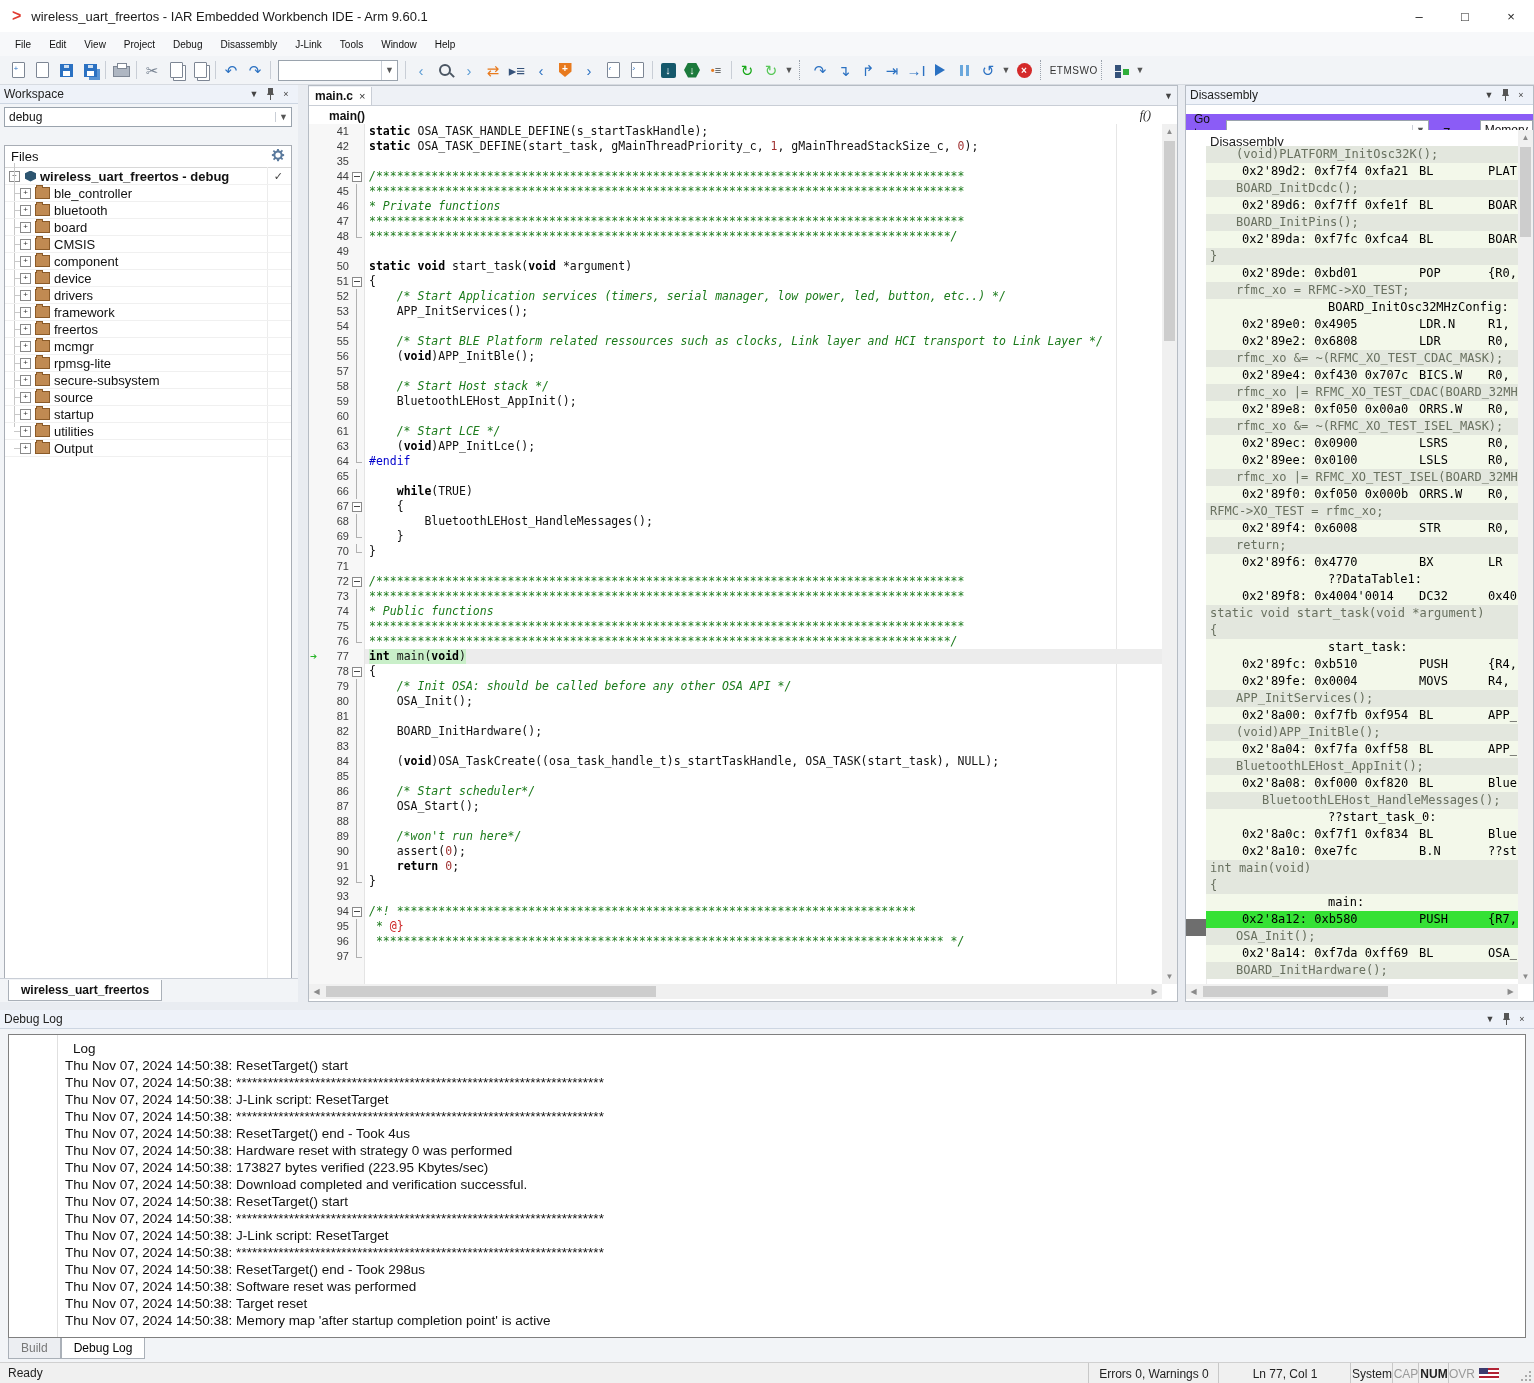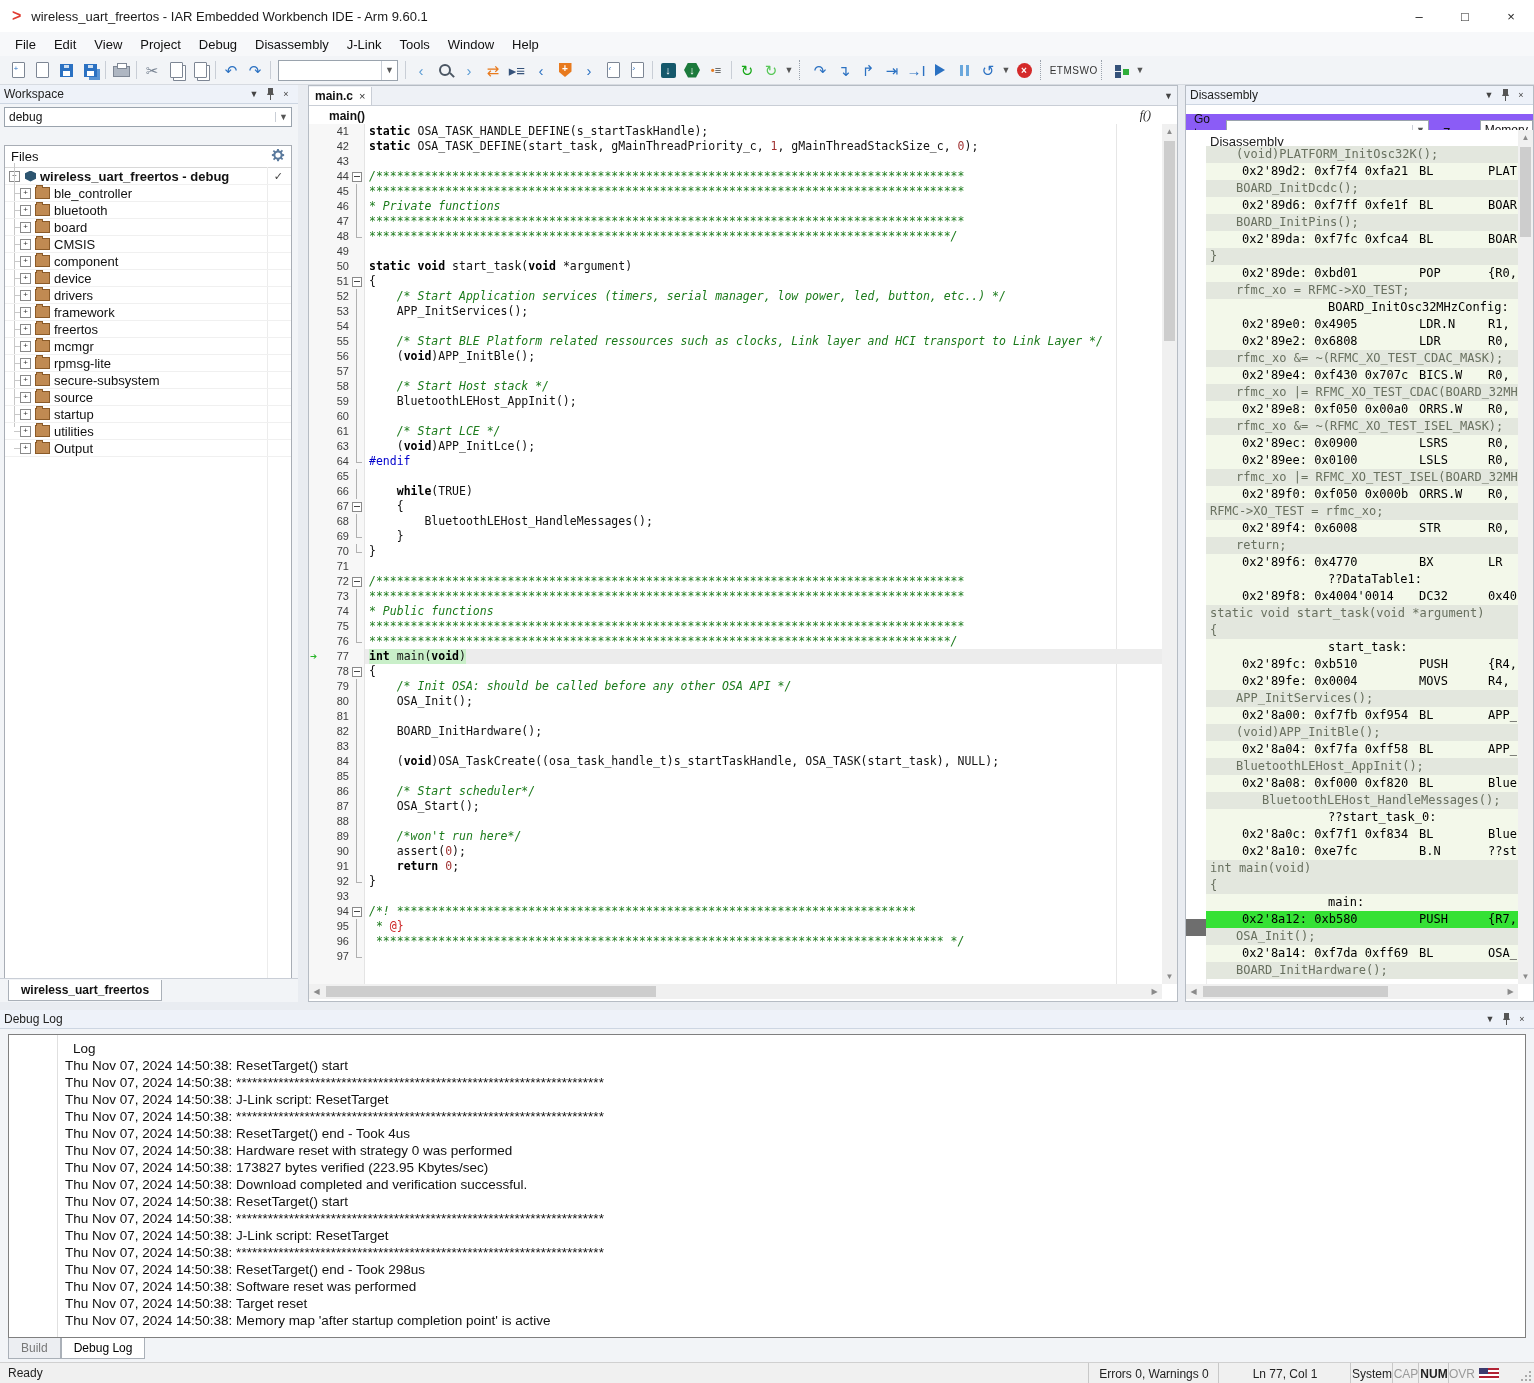--- a/index.html
+++ b/index.html
@@ -7,21 +7,21 @@
        font-family:"Liberation Sans",sans-serif;font-size:13px;color:#111;
        outline:1px solid #9aa2ac;}
   
   #titlebar{position:absolute;left:0;top:0;width:1534px;height:32px;background:#fff;display:flex;align-items:center;}
   #logo{color:#e03c31;font-weight:bold;font-size:16px;margin:0 10px 0 12px;}
   #title-text{font-size:13px;color:#1a1a1a;}
   #winbtns{position:absolute;right:0;top:0;height:32px;display:flex;}
   .winbtn{width:46px;height:32px;display:flex;align-items:center;justify-content:center;font-size:13px;color:#222;}
   
   #menubar{position:absolute;left:0;top:32px;width:1534px;height:24px;background:#f7f8fa;display:flex;align-items:center;padding-left:6px;box-sizing:border-box;}
-  .mi{padding:3px 9px;font-size:13px;color:#111;}
+  .mi{padding:3px 9px;font-size:10px;color:#111;}
   
   #toolbar{position:absolute;left:0;top:56px;width:1534px;height:29px;background:#f2f4f7;border-bottom:1px solid #d7dbe1;display:flex;align-items:center;padding-left:6px;box-sizing:border-box;}
   .tbtn{width:24px;height:24px;display:flex;align-items:center;justify-content:center;position:relative;}
   .tsep{width:1px;height:18px;background:#c9ced6;margin:0 3px;}
   .thandle{width:4px;height:20px;border-left:1px dotted #9aa2ac;margin:0 4px;}
   .tg{font-size:15px;line-height:1;}
   .tcombo{width:118px;height:19px;background:#fff;border:1px solid #9aa3ad;display:flex;margin:0 4px;}
   .tcombo .cval{flex:1;}
   .carr{width:15px;display:flex;align-items:center;justify-content:center;color:#555;font-size:9px;border-left:1px solid #c9ced6;}
   .tlabel{font-size:10px;color:#333;padding:3px 4px;letter-spacing:.5px;}
@@ -457,21 +457,21 @@
       <div id="ed-crumb">
         <span>main()</span>
         <span id="fn-ic">f()</span>
       </div>
       <div id="code">
         <div id="gutter-bg"></div>
         <div id="margin-line"></div>
         <div id="code-lines">
             <div class="cl"><span class="no">41</span><span class="txt"><span class="kw">static</span><span> OSA_TASK_HANDLE_DEFINE(s_startTaskHandle);</span></span></div>
             <div class="cl"><span class="no">42</span><span class="txt"><span class="kw">static</span><span> OSA_TASK_DEFINE(start_task, gMainThreadPriority_c, </span><span class="numlit">1</span><span>, gMainThreadStackSize_c, </span><span class="numlit">0</span><span>);</span></span></div>
-            <div class="cl"><span class="no">43</span><span class="txt"></span></div>
+            <div class="cl"><span class="no">35</span><span class="txt"></span></div>
             <div class="cl"><span class="no">44</span><span class="fs"></span><span class="txt"><span class="cm">/*************************************************************************************</span></span></div>
             <div class="cl"><span class="no">45</span><span class="fm"></span><span class="txt"><span class="cm">**************************************************************************************</span></span></div>
             <div class="cl"><span class="no">46</span><span class="fm"></span><span class="txt"><span class="cm">* Private functions</span></span></div>
             <div class="cl"><span class="no">47</span><span class="fm"></span><span class="txt"><span class="cm">**************************************************************************************</span></span></div>
             <div class="cl"><span class="no">48</span><span class="fe"></span><span class="txt"><span class="cm">************************************************************************************/</span></span></div>
             <div class="cl"><span class="no">49</span><span class="txt"></span></div>
             <div class="cl"><span class="no">50</span><span class="txt"><span class="kw">static</span><span> </span><span class="kw">void</span><span> start_task(</span><span class="kw">void</span><span> *argument)</span></span></div>
             <div class="cl"><span class="no">51</span><span class="fs"></span><span class="txt"><span>{</span></span></div>
             <div class="cl"><span class="no">52</span><span class="fm"></span><span class="txt"><span class="cm">    /* Start Application services (timers, serial manager, low power, led, button, etc..) */</span></span></div>
             <div class="cl"><span class="no">53</span><span class="fm"></span><span class="txt"><span>    APP_InitServices();</span></span></div>

